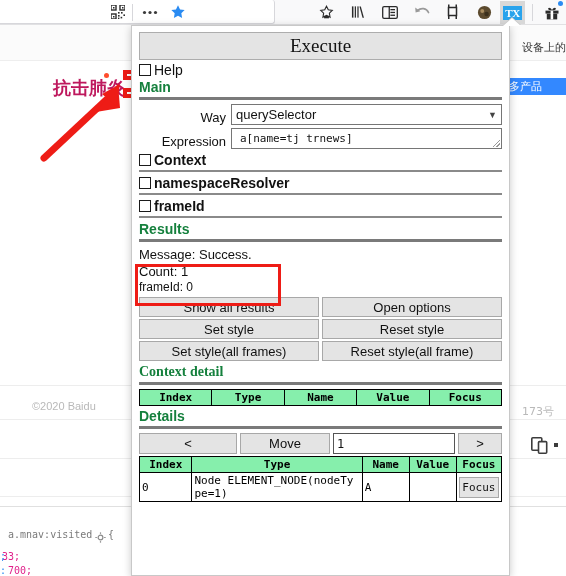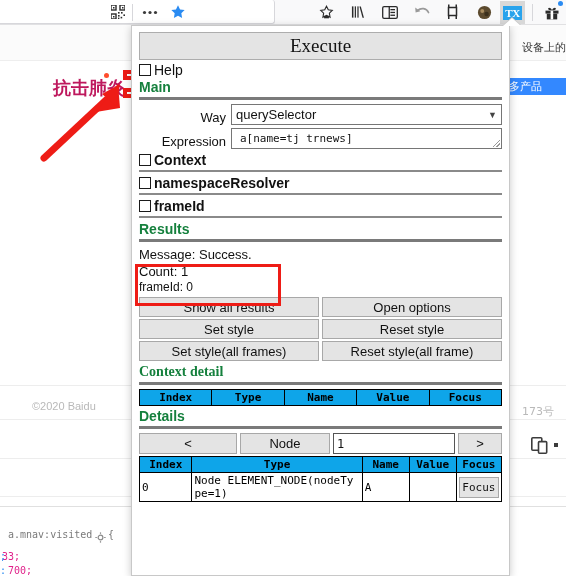--- a/index.html
+++ b/index.html
@@ -190,21 +190,21 @@
 
   .btn-grid { display: grid; grid-template-columns: 1fr 1fr; gap: 2px 3px; margin-top: 2px; }
   .gbtn {
     height: 20px; background: #e4e4e4; border: 1px solid #a8a8a8;
     font-size: 13px; color: #111; display: flex; align-items: center;
     justify-content: center; cursor: pointer;
   }
 
   table.dt { width: 100%; border-collapse: collapse; table-layout: fixed; }
   table.dt th {
-    background: #0ea5e9; border: 1px solid #000; color: #000;
+    background: #86efac; border: 1px solid #000; color: #000;
     font-family: "DejaVu Sans Mono", monospace; font-size: 11px; font-weight: bold;
     padding: 1px 0; text-align: center;
   }
   table.dt td {
     border: 1px solid #000; color: #000; background: #fff;
     font-family: "DejaVu Sans Mono", monospace; font-size: 11px;
     padding: 1px 2px; vertical-align: middle; word-break: break-all;
   }
   .focus-cell { text-align: center; padding: 2px !important; }
   .focus-btn {
@@ -475,21 +475,21 @@
             <th style="width:20%">Focus</th>
           </tr>
         </thead>
       </table>
 
       <div class="sect-title" style="margin-top:2px;">Details</div>
       <div class="sect-rule"></div>
 
       <div class="move-row">
         <div class="move-btn" style="flex:0 0 98px;">&lt;</div>
-        <div class="move-btn" style="flex:0 0 90px;">Node</div>
+        <div class="move-btn" style="flex:0 0 90px;">Move</div>
         <div class="move-input">1</div>
         <div class="move-btn" style="flex:1;">&gt;</div>
       </div>
 
       <table class="dt">
         <thead>
           <tr>
             <th style="width:14.5%">Index</th>
             <th style="width:47%">Type</th>
             <th style="width:13%">Name</th>

